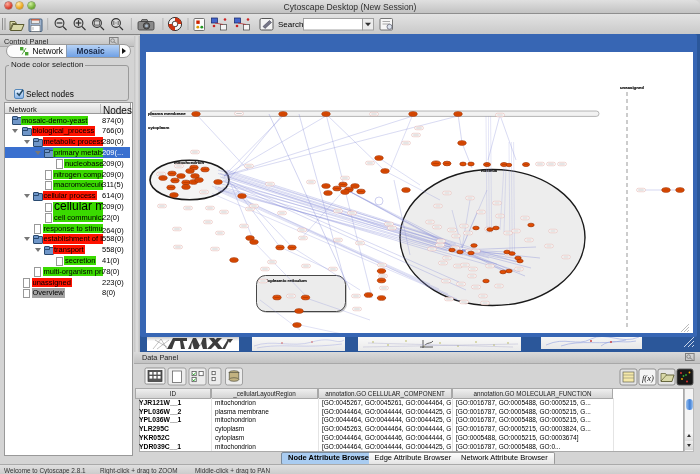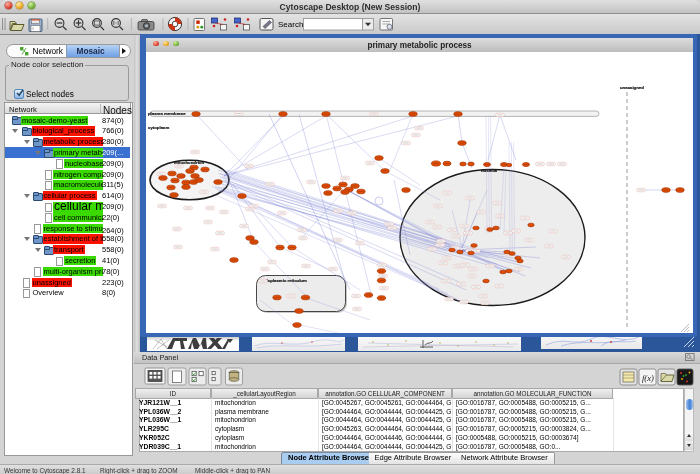--- a/index.html
+++ b/index.html
@@ -2,21 +2,21 @@
 <html><head><meta charset="utf-8"><style>
 * { margin:0; padding:0; }
 body { width:700px; height:474px; font-family:"Liberation Sans",sans-serif; position:relative; overflow:hidden; background:#d4d4d4; }
 .abs { position:absolute; }
 </style></head><body>
 
 <div class="abs" style="left:0;top:0;width:700px;height:13px;background:linear-gradient(#e0e0e0,#c2c2c2);border-bottom:1px solid #8e8e8e;border-radius:6px 6px 0 0">
  <div class="abs" style="left:4.7px;top:2.1px;width:7px;height:7px;border-radius:50%;background:radial-gradient(circle at 35% 28%,#ffb0a0,#dd4433 60%,#991d11);box-shadow:0 0 0 0.5px #99332a"></div>
  <div class="abs" style="left:16px;top:2.1px;width:7px;height:7px;border-radius:50%;background:radial-gradient(circle at 35% 28%,#ffeab0,#eeaa22 60%,#b07a10);box-shadow:0 0 0 0.5px #aa7d1a"></div>
  <div class="abs" style="left:27.5px;top:2.1px;width:7px;height:7px;border-radius:50%;background:radial-gradient(circle at 35% 28%,#d2f0a0,#77b33a 60%,#477d14);box-shadow:0 0 0 0.5px #4d7a20"></div>
- <div class="abs" style="left:0;top:1.8px;width:700px;text-align:center;font-size:8.6px;font-weight:bold;color:#2e2e2e">Cytoscape Desktop (New Session)</div>
+ <div class="abs" style="left:0;top:1.8px;width:700px;text-align:center;font-size:8.6px;font-weight:normal;color:#2e2e2e">Cytoscape Desktop (New Session)</div>
 </div>
 
 <div class="abs" style="left:0;top:14px;width:700px;height:20px;background:linear-gradient(#e3e3e3,#c9c9c9);border-bottom:1px solid #848484"></div>
 
 <svg width="700" height="22" viewBox="0 0 700 22" style="position:absolute;left:0;top:13px">
  <g stroke="#909090" stroke-width="1">
       <line x1="2.5" y1="5" x2="2.5" y2="17"></line>
       <line x1="5" y1="5" x2="5" y2="17"></line>
     </g>
  <path d="M10.5 17.5 L13 11.5 L24 11.5 L21.5 17.5 Z" fill="#d8d8a8" stroke="#5a5a30" stroke-width="1"></path>
@@ -83,20 +83,28 @@
  <rect x="303.5" y="5.5" width="59" height="11.5" fill="#fff" stroke="#999" stroke-width="0.9"></rect>
  <rect x="362.5" y="5.5" width="11" height="11.5" fill="#ececec" stroke="#999" stroke-width="0.9"></rect>
  <path d="M365 9.8 L371 9.8 L368 13.2 Z" fill="#333"></path>
  <rect x="380" y="5.5" width="12.5" height="11.5" rx="1" fill="#f6f6f6" stroke="#666" stroke-width="0.9"></rect>
  <line x1="382.5" y1="8.5" x2="390" y2="8.5" stroke="#888" stroke-width="0.7"></line>
  <line x1="382.5" y1="11" x2="390" y2="11" stroke="#888" stroke-width="0.7"></line>
  <circle cx="389.5" cy="13.8" r="2.5" fill="#dde4ee" stroke="#556" stroke-width="0.7"></circle>
 </svg>
 
 <div class="abs" style="left:0;top:36px;width:134px;height:428px;background:#d4d4d4">
+ <div class="abs" style="left:0;top:0;width:134px;height:9.5px;background:linear-gradient(#dadada,#c2c2c2);border-bottom:1px solid #a8a8a8">
+   <span style="position:absolute;left:4px;top:1px;font-size:7.3px;color:#222">Control Panel</span>
+   <svg width="10" height="8" style="position:absolute;left:109px;top:0.5px">
+        <rect x="0.5" y="0.5" width="8.6" height="7" fill="none" stroke="#808080" stroke-width="1"></rect>
+        <circle cx="3.6" cy="3.6" r="1.8" fill="none" stroke="#808080" stroke-width="0.9"></circle>
+        <line x1="5" y1="5" x2="7.5" y2="6.5" stroke="#808080" stroke-width="0.9"></line>
+      </svg>
+ </div>
  <div class="abs" style="left:5.5px;top:7.5px;width:123px;height:12.5px;background:#fcfcfc;border:1px solid #9a9a9a;border-radius:7px;overflow:hidden">
    <svg width="11" height="11" style="position:absolute;left:12px;top:1px">
         <rect x="1" y="1" width="3.4" height="3.4" fill="#4aa332"></rect>
         <rect x="6" y="6" width="3.4" height="3.4" fill="#4aa332"></rect>
         <path d="M4.5 4.5 L6 6 M7 2 L3 8.5" stroke="#4aa332" stroke-width="0.9" fill="none"></path>
       </svg>
    <span style="position:absolute;left:26px;top:1.8px;font-size:8.3px;color:#000">Network</span>
    <div class="abs" style="left:59px;top:0;width:53px;height:12.5px;background:linear-gradient(#b6d2f5,#6fa0e5);border-left:1px solid #8a9ab0"></div>
    <span style="position:absolute;left:70px;top:1.8px;font-size:8.3px;font-weight:bold;color:#1a2a4a">Mosaic</span>
    <div class="abs" style="left:112px;top:0;width:11px;height:12.5px;border-left:1px solid #9a9a9a"></div>
@@ -173,21 +181,21 @@
 <div style="position:absolute;left:55.5px;top:256.6px;width:5.6px;height:7.4px;background:#fff;border:0.7px solid #999"></div>
 <div style="position:absolute;left:64px;top:256.0px;height:9.2px;line-height:9.2px;font-size:7.5px;color:#000;background:#3ada00;padding:0 1px;white-space:nowrap;overflow:hidden;max-width:37px">secretion</div>
 <div style="position:absolute;left:102px;top:256.0px;height:9.2px;line-height:9.2px;font-size:7.5px;color:#000;white-space:nowrap">41(0)</div>
 <div style="position:absolute;left:33.5px;top:267.4px;width:5.6px;height:7.4px;background:#fff;border:0.7px solid #999"></div>
 <div style="position:absolute;left:42.5px;top:266.8px;height:9.2px;line-height:9.2px;font-size:7.5px;color:#000;background:#3ada00;padding:0 1px;white-space:nowrap;overflow:hidden;max-width:58px">multi-organism pro</div>
 <div style="position:absolute;left:102px;top:266.8px;height:9.2px;line-height:9.2px;font-size:7.5px;color:#000;white-space:nowrap">78(0)</div>
 <div style="position:absolute;left:22.5px;top:278.2px;width:5.6px;height:7.4px;background:#fff;border:0.7px solid #999"></div>
 <div style="position:absolute;left:31.5px;top:277.6px;height:9.2px;line-height:9.2px;font-size:7.5px;color:#000;background:#ff1200;padding:0 1px;white-space:nowrap;overflow:hidden;max-width:70px">unassigned</div>
 <div style="position:absolute;left:102px;top:277.6px;height:9.2px;line-height:9.2px;font-size:7.5px;color:#000;white-space:nowrap">223(0)</div>
 <div style="position:absolute;left:22.5px;top:289.0px;width:5.6px;height:7.4px;background:#fff;border:0.7px solid #999"></div>
-<div style="position:absolute;left:31.5px;top:288.4px;height:9.2px;line-height:9.2px;font-size:7.5px;color:#000;background:#ffffff;padding:0 1px;white-space:nowrap;overflow:hidden;max-width:70px">Overview</div>
+<div style="position:absolute;left:31.5px;top:288.4px;height:9.2px;line-height:9.2px;font-size:7.5px;color:#000;background:#a3a3a3;padding:0 1px;white-space:nowrap;overflow:hidden;max-width:70px">Overview</div>
 <div style="position:absolute;left:102px;top:288.4px;height:9.2px;line-height:9.2px;font-size:7.5px;color:#000;white-space:nowrap">8(0)</div>
  </div>
 </div>
 
 <div class="abs" style="left:134px;top:36px;width:6px;height:428px;background:linear-gradient(90deg,#c4c4c4,#e0e0e0,#bcbcbc)"></div>
 
 <div class="abs" style="left:140px;top:34px;width:560px;height:318px;background:#2b579a;overflow:hidden">
 
 <div style="position:absolute;left:0px;top:299px;width:560px;height:19px;background:#2b579a"></div>
 <div style="position:absolute;left:7px;top:299px;width:92px;height:18px;background:linear-gradient(#9a9a9a,#ffffff 45%);overflow:hidden">
@@ -255,26 +263,20 @@
 </div>
 <svg width="14" height="12" style="position:absolute;left:542px;top:302px">
       <g stroke="#c8d4e8" stroke-width="1">
         <line x1="2" y1="11" x2="12" y2="1"></line>
         <line x1="6" y1="11" x2="12" y2="5"></line>
         <line x1="10" y1="11" x2="12" y2="9"></line>
       </g>
     </svg>
 
  <div class="abs" style="left:0px;top:0px;width:557px;height:303px;background:#3766b4;border-radius:2px">
-   <div class="abs" style="left:6px;top:4px;width:547px;height:14px;background:linear-gradient(#dcdcdc,#bdbdbd);border-bottom:1px solid #999">
-     <div class="abs" style="left:7px;top:2.6px;width:5.6px;height:5.6px;border-radius:50%;background:radial-gradient(circle at 35% 28%,#ffb0a0,#dd4433 60%,#991d11)"></div>
-     <div class="abs" style="left:17px;top:2.6px;width:5.6px;height:5.6px;border-radius:50%;background:radial-gradient(circle at 35% 28%,#ffeab0,#eeaa22 60%,#b07a10)"></div>
-     <div class="abs" style="left:27px;top:2.6px;width:5.6px;height:5.6px;border-radius:50%;background:radial-gradient(circle at 35% 28%,#d2f0a0,#77b33a 60%,#477d14)"></div>
-     <div class="abs" style="left:0;top:3px;width:547px;text-align:center;font-size:8.2px;font-weight:bold;color:#222">primary metabolic process</div>
-   </div>
    <div class="abs" style="left:6px;top:18px;width:547px;height:281px;background:#fff;overflow:hidden">
      <svg width="547" height="281" viewBox="146 52 547 281">
      <rect x="150" y="111" width="449" height="5.4" rx="2.7" fill="#f2f2f2" stroke="#999" stroke-width="0.7"></rect>
 <text x="148" y="115.3" font-size="4.3" font-weight="bold" fill="#111" stroke="#111" stroke-width="0.18">plasma membrane</text>
 <text x="148" y="129" font-size="4.3" font-weight="bold" fill="#111" stroke="#111" stroke-width="0.18">cytoplasm</text>
 <ellipse cx="492.5" cy="237.5" rx="92.5" ry="68" fill="#ededed" stroke="#1a1a1a" stroke-width="1.4"></ellipse>
 <text x="481" y="172" font-size="4.3" font-weight="bold" fill="#111" stroke="#111" stroke-width="0.18">nucleus</text>
 <ellipse cx="189.5" cy="180" rx="39.5" ry="19.8" fill="#f4f4f4" stroke="#1a1a1a" stroke-width="1.6"></ellipse>
 <text x="174" y="163.5" font-size="4.3" font-weight="bold" fill="#111" stroke="#111" stroke-width="0.18">mitochondrion</text>
 <rect x="258" y="277" width="89" height="36" rx="9" fill="#777" opacity="0.4"></rect>

